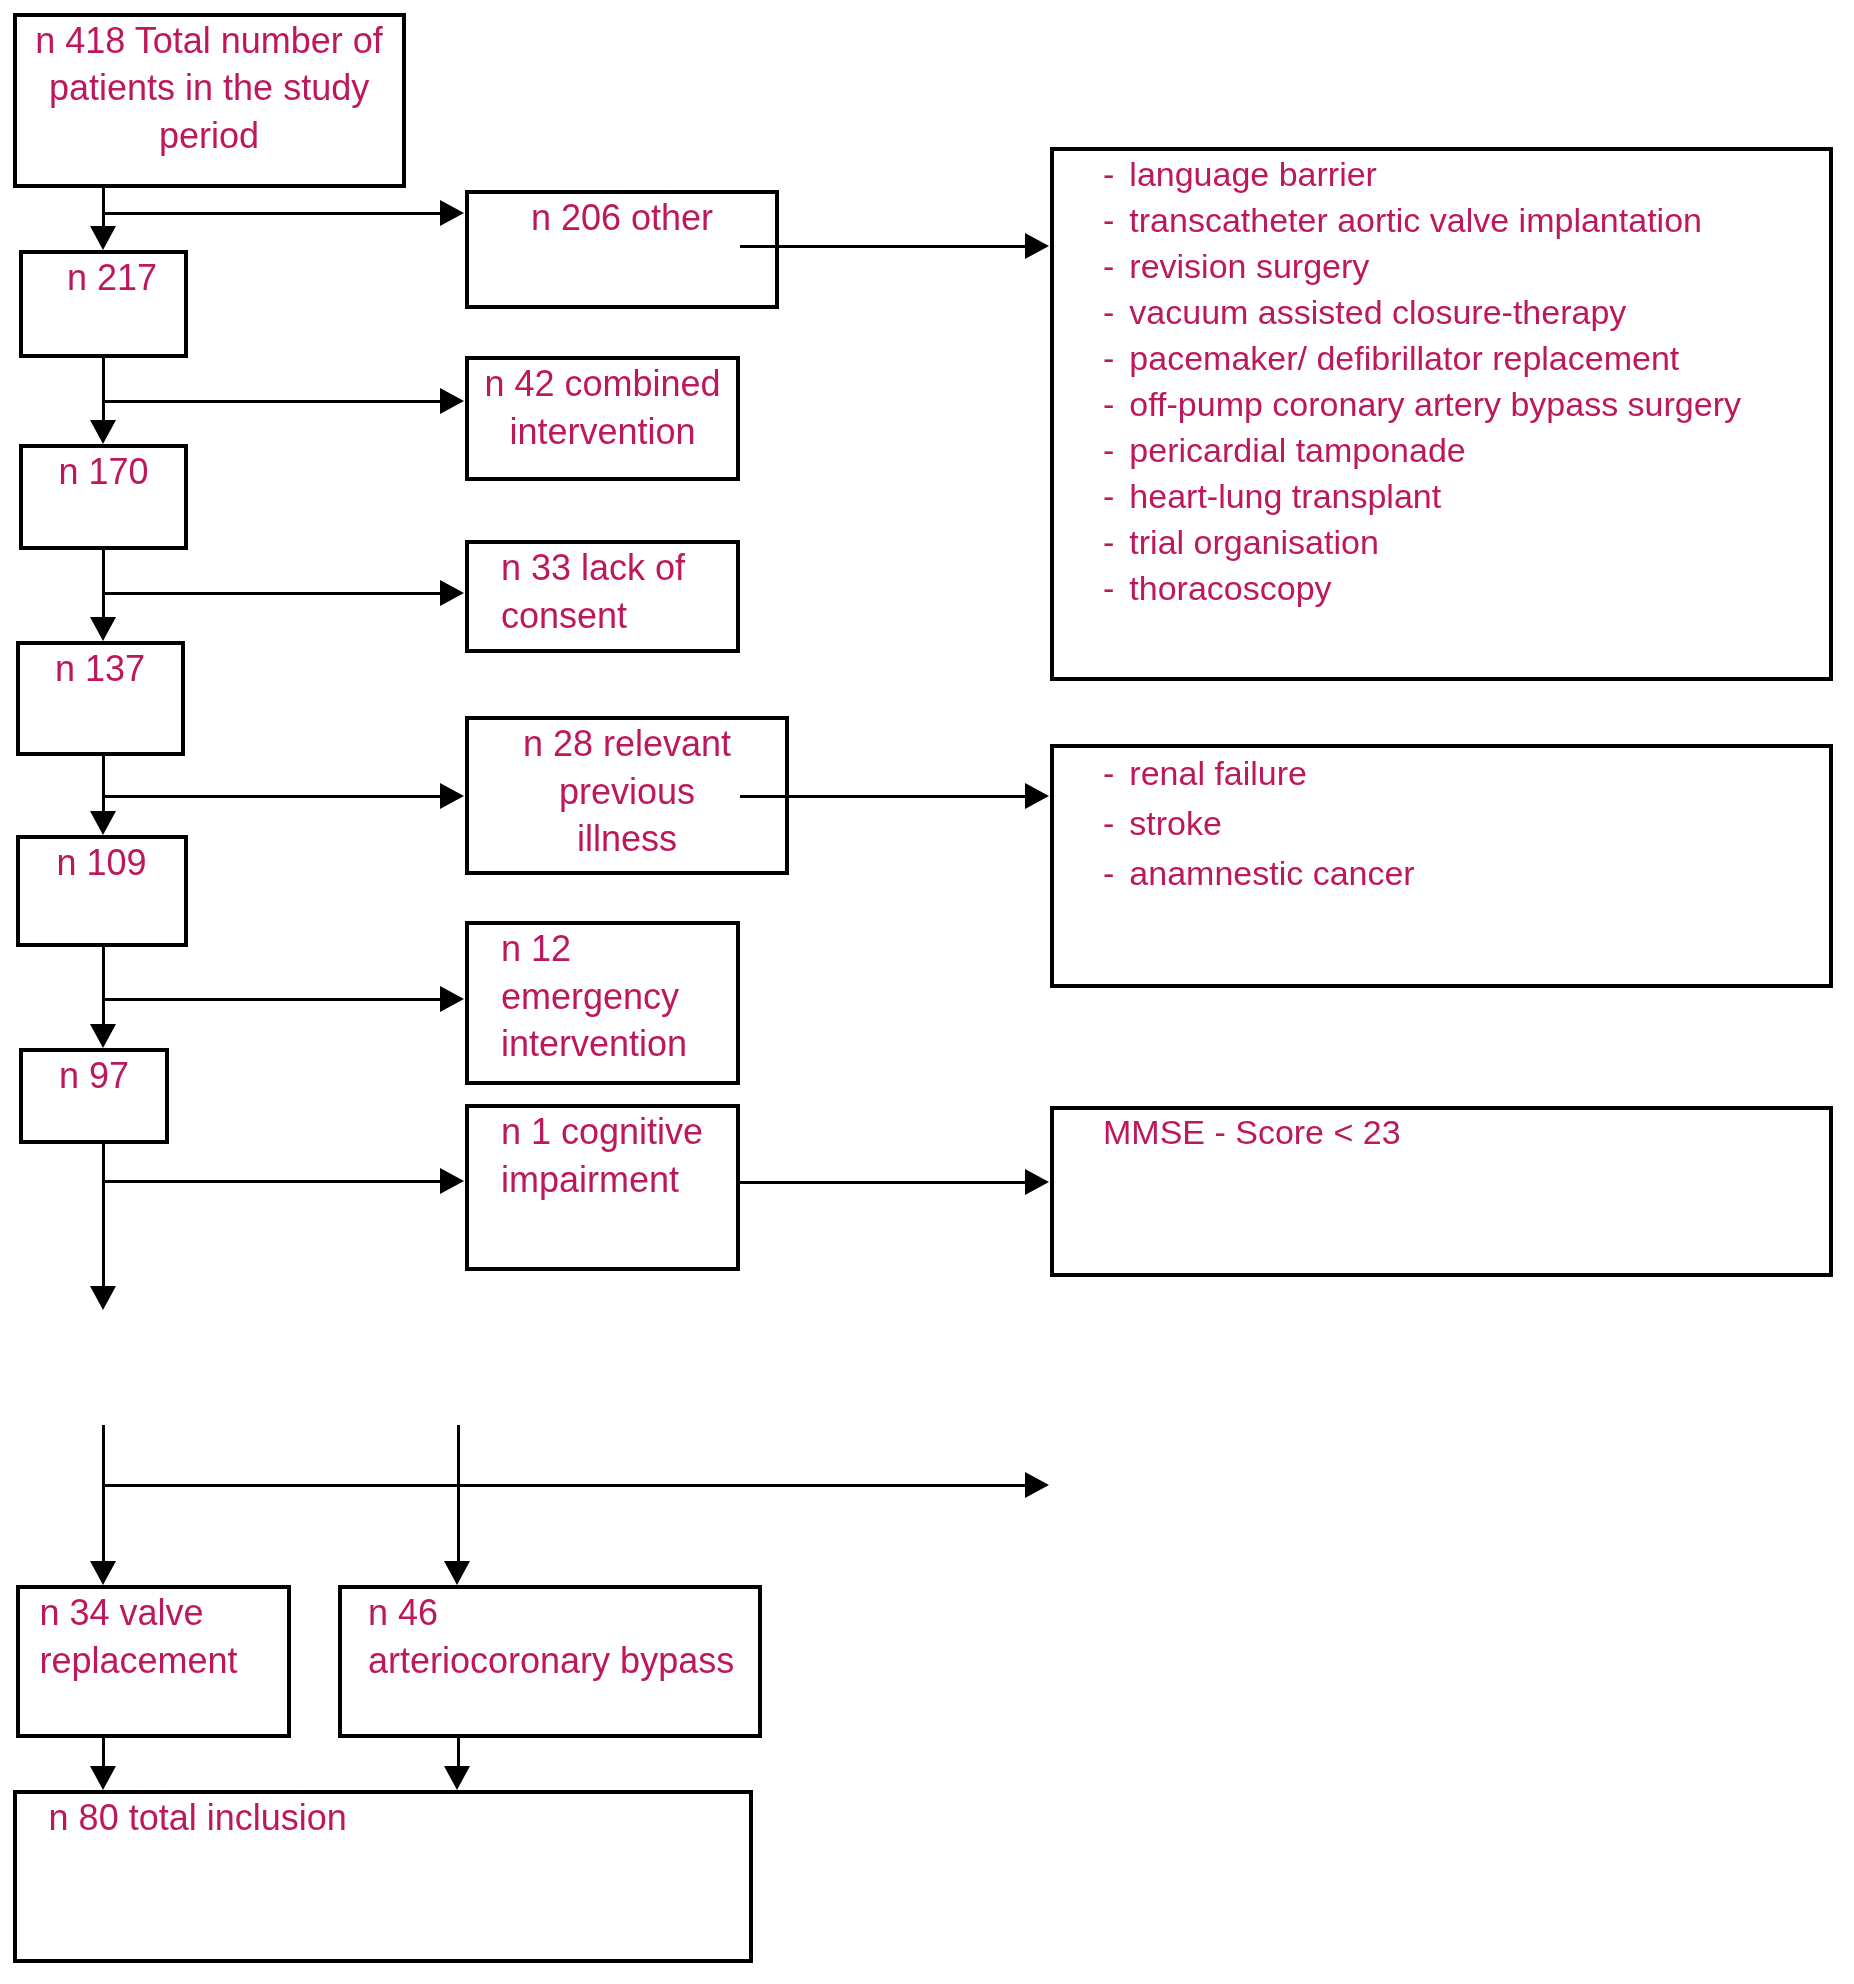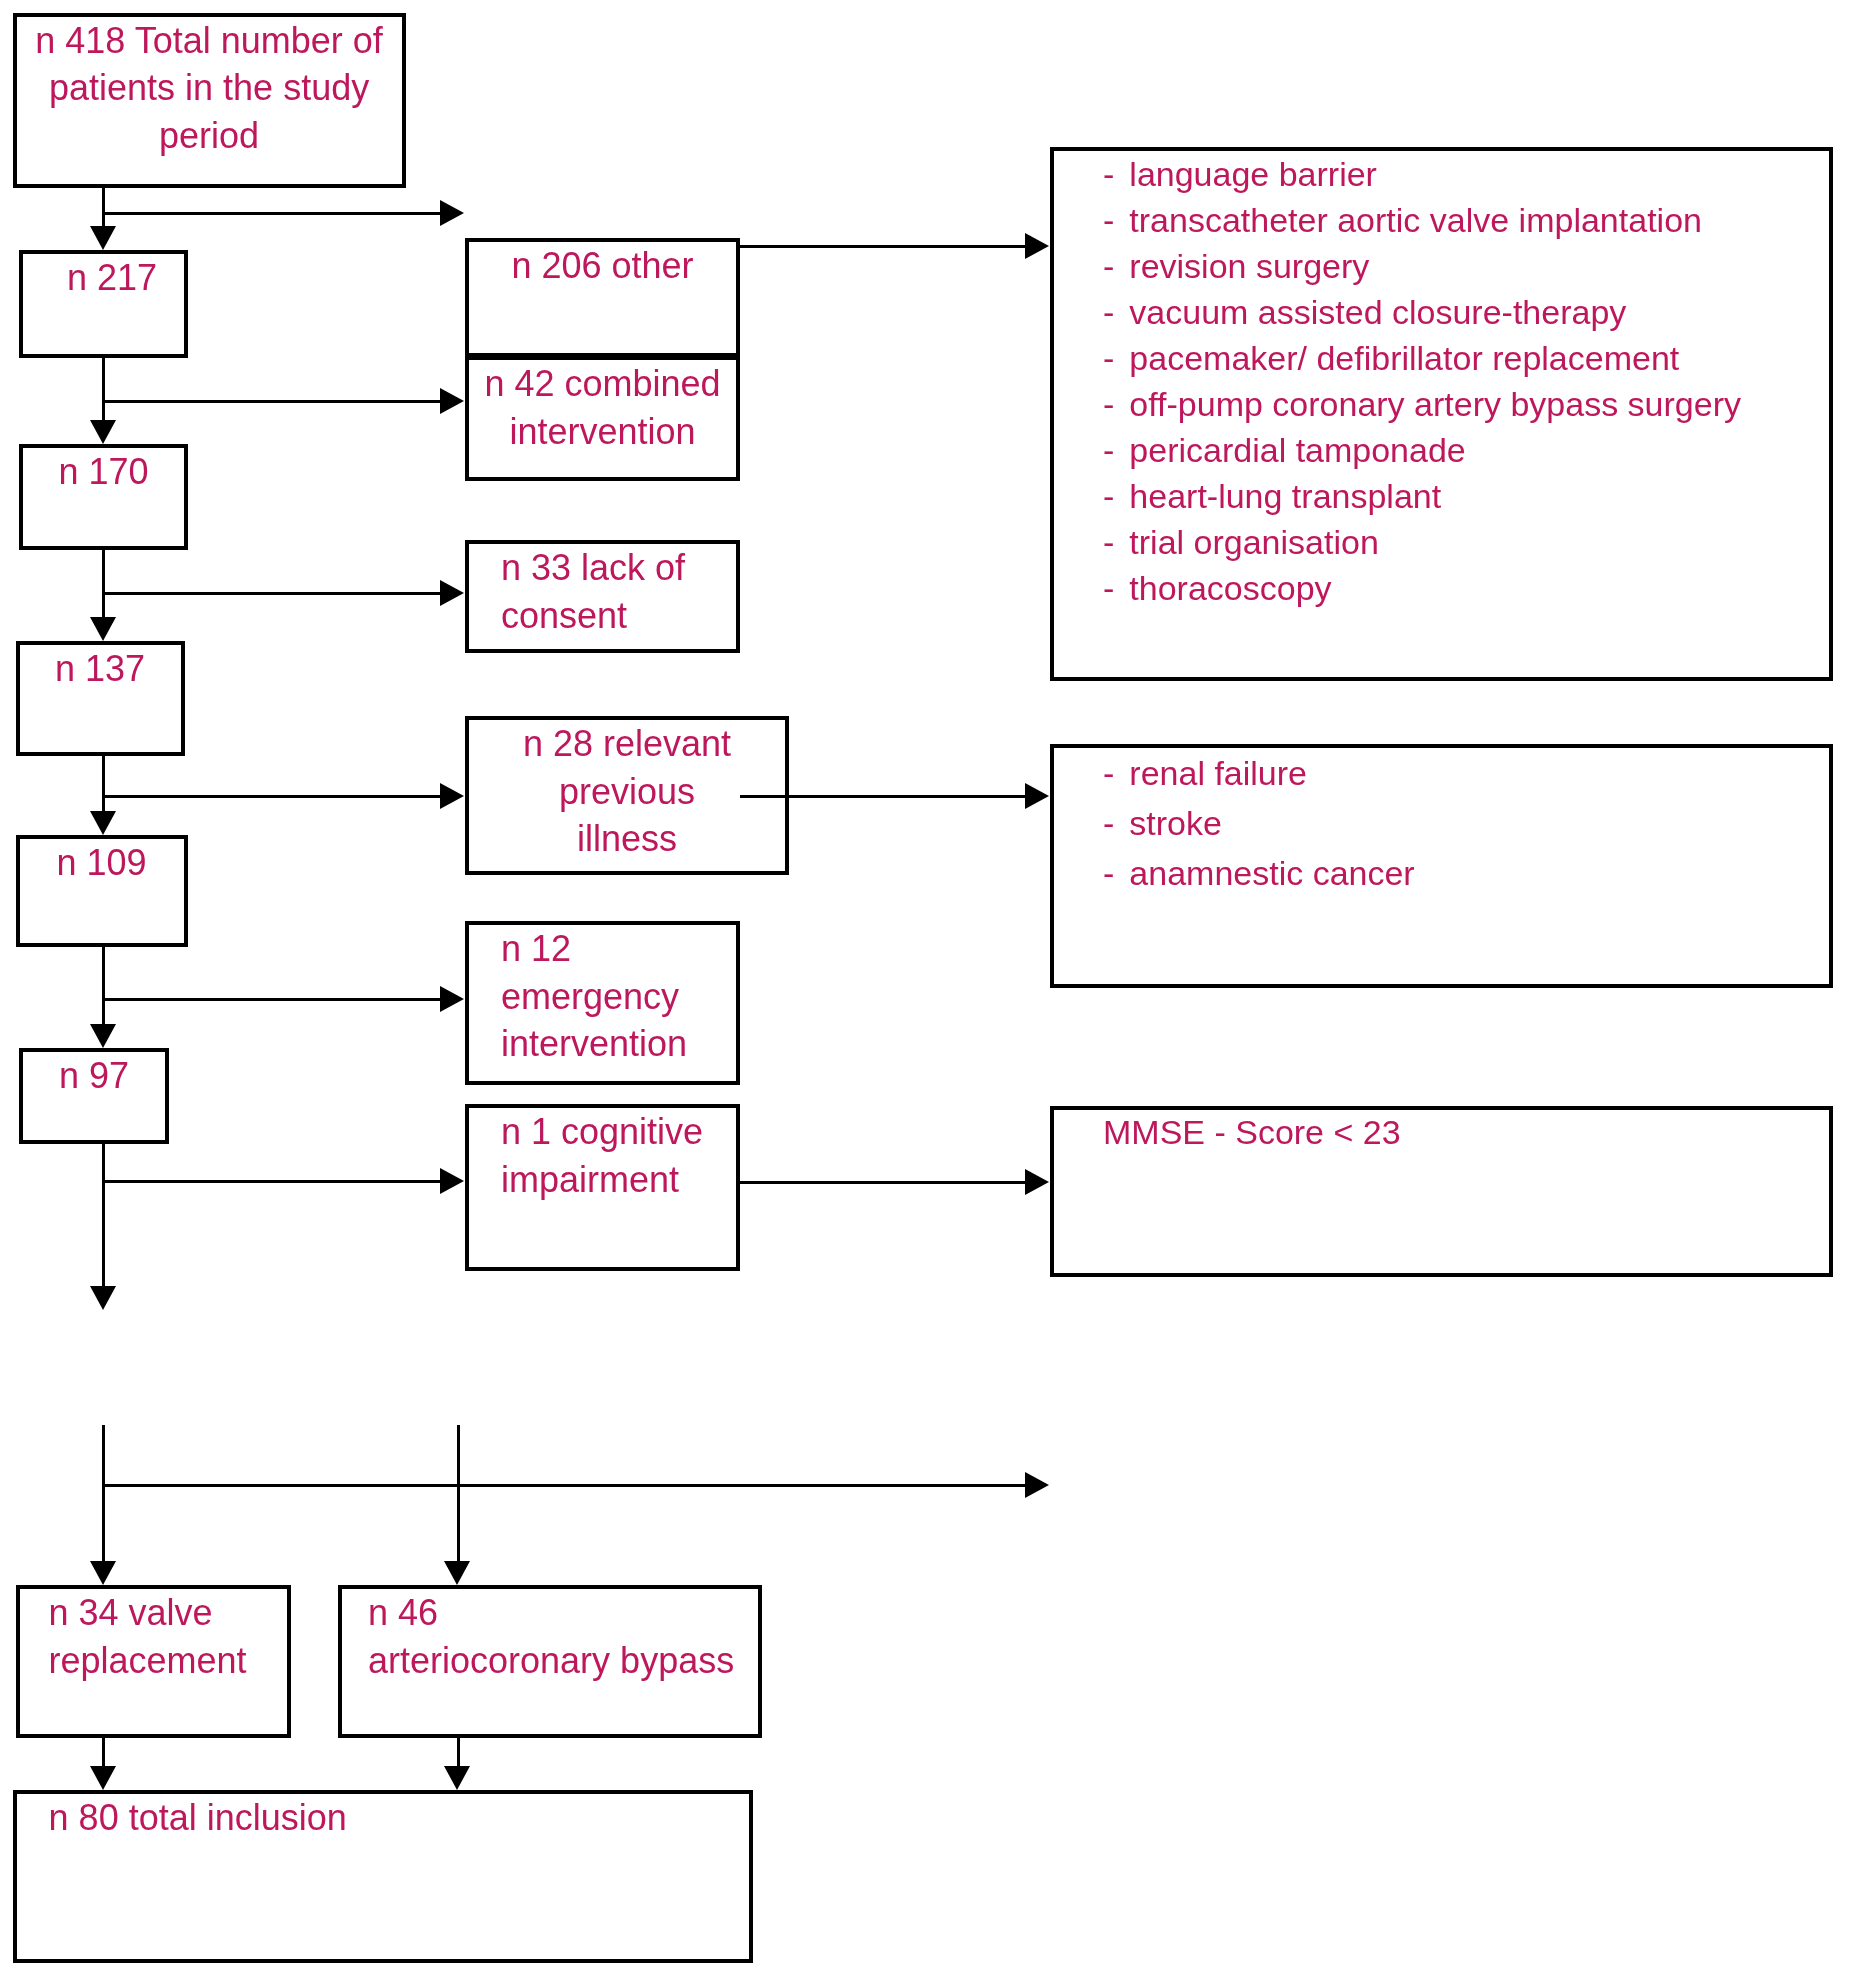--- a/index.html
+++ b/index.html
@@ -68,35 +68,35 @@
 
   <div class="box center" style="left:15.5px;top:835px;width:172px;height:112px;">
     <div class="tline">n 109</div>
   </div>
 
   <div class="box center" style="left:19px;top:1048px;width:150px;height:96px;">
     <div class="tline">n 97</div>
   </div>
 
 
-  <div class="box left" style="left:15.5px;top:1585px;width:275px;height:153px;padding-left:29px;">
+  <div class="box left" style="left:15.5px;top:1585px;width:275px;height:153px;padding-left:20px;">
     <div class="tline">n 34 valve</div>
     <div class="tline">replacement</div>
   </div>
 
   <div class="box left" style="left:338px;top:1585px;width:424px;height:153px;padding-left:26px;">
     <div class="tline">n 46</div>
     <div class="tline">arteriocoronary bypass</div>
   </div>
 
   <div class="box left" style="left:12.6px;top:1790px;width:740px;height:173px;">
     <div class="tline">n 80 total inclusion</div>
   </div>
 
-  <div class="box center" style="left:465px;top:190px;width:275px;height:119px;margin-top:48px;">
+  <div class="box center" style="left:465px;top:190px;width:314px;height:119px;">
     <div class="tline">n 206 other</div>
   </div>
 
   <div class="box center" style="left:465px;top:356px;width:275px;height:125px;">
     <div class="tline">n 42 combined</div>
     <div class="tline">intervention</div>
   </div>
 
   <div class="box left" style="left:465px;top:540px;width:275px;height:113px;">
     <div class="tline">n 33 lack of</div>

